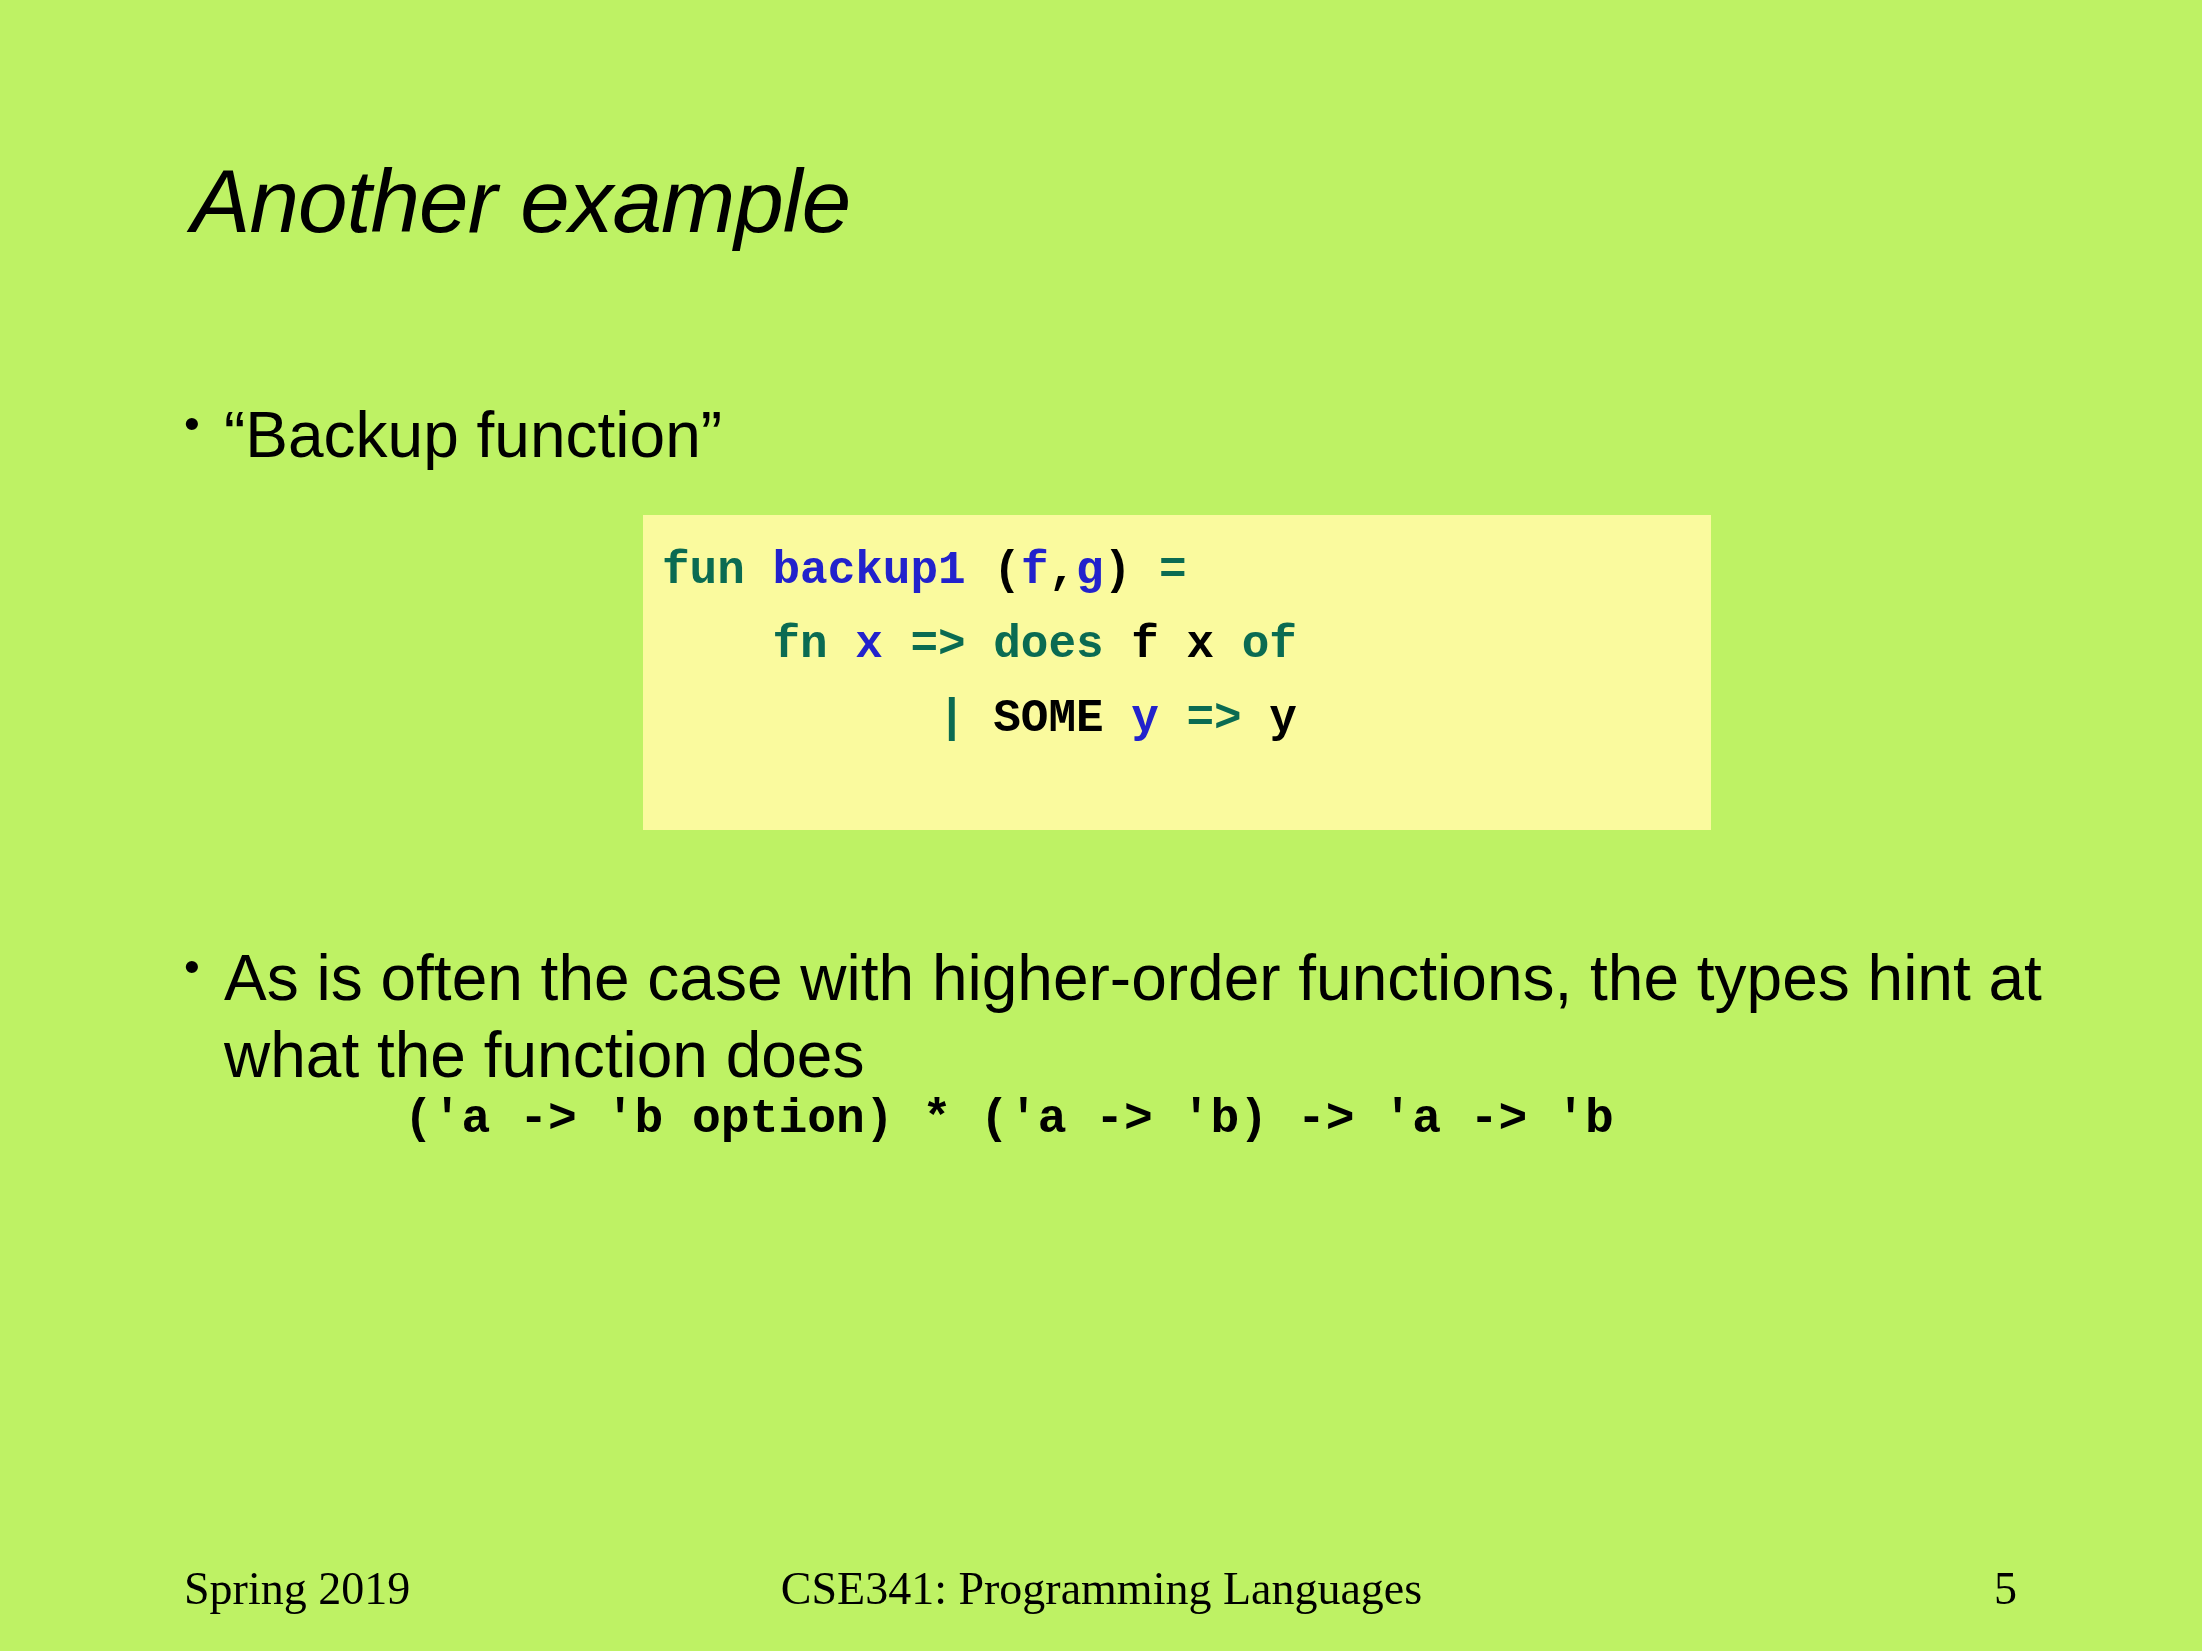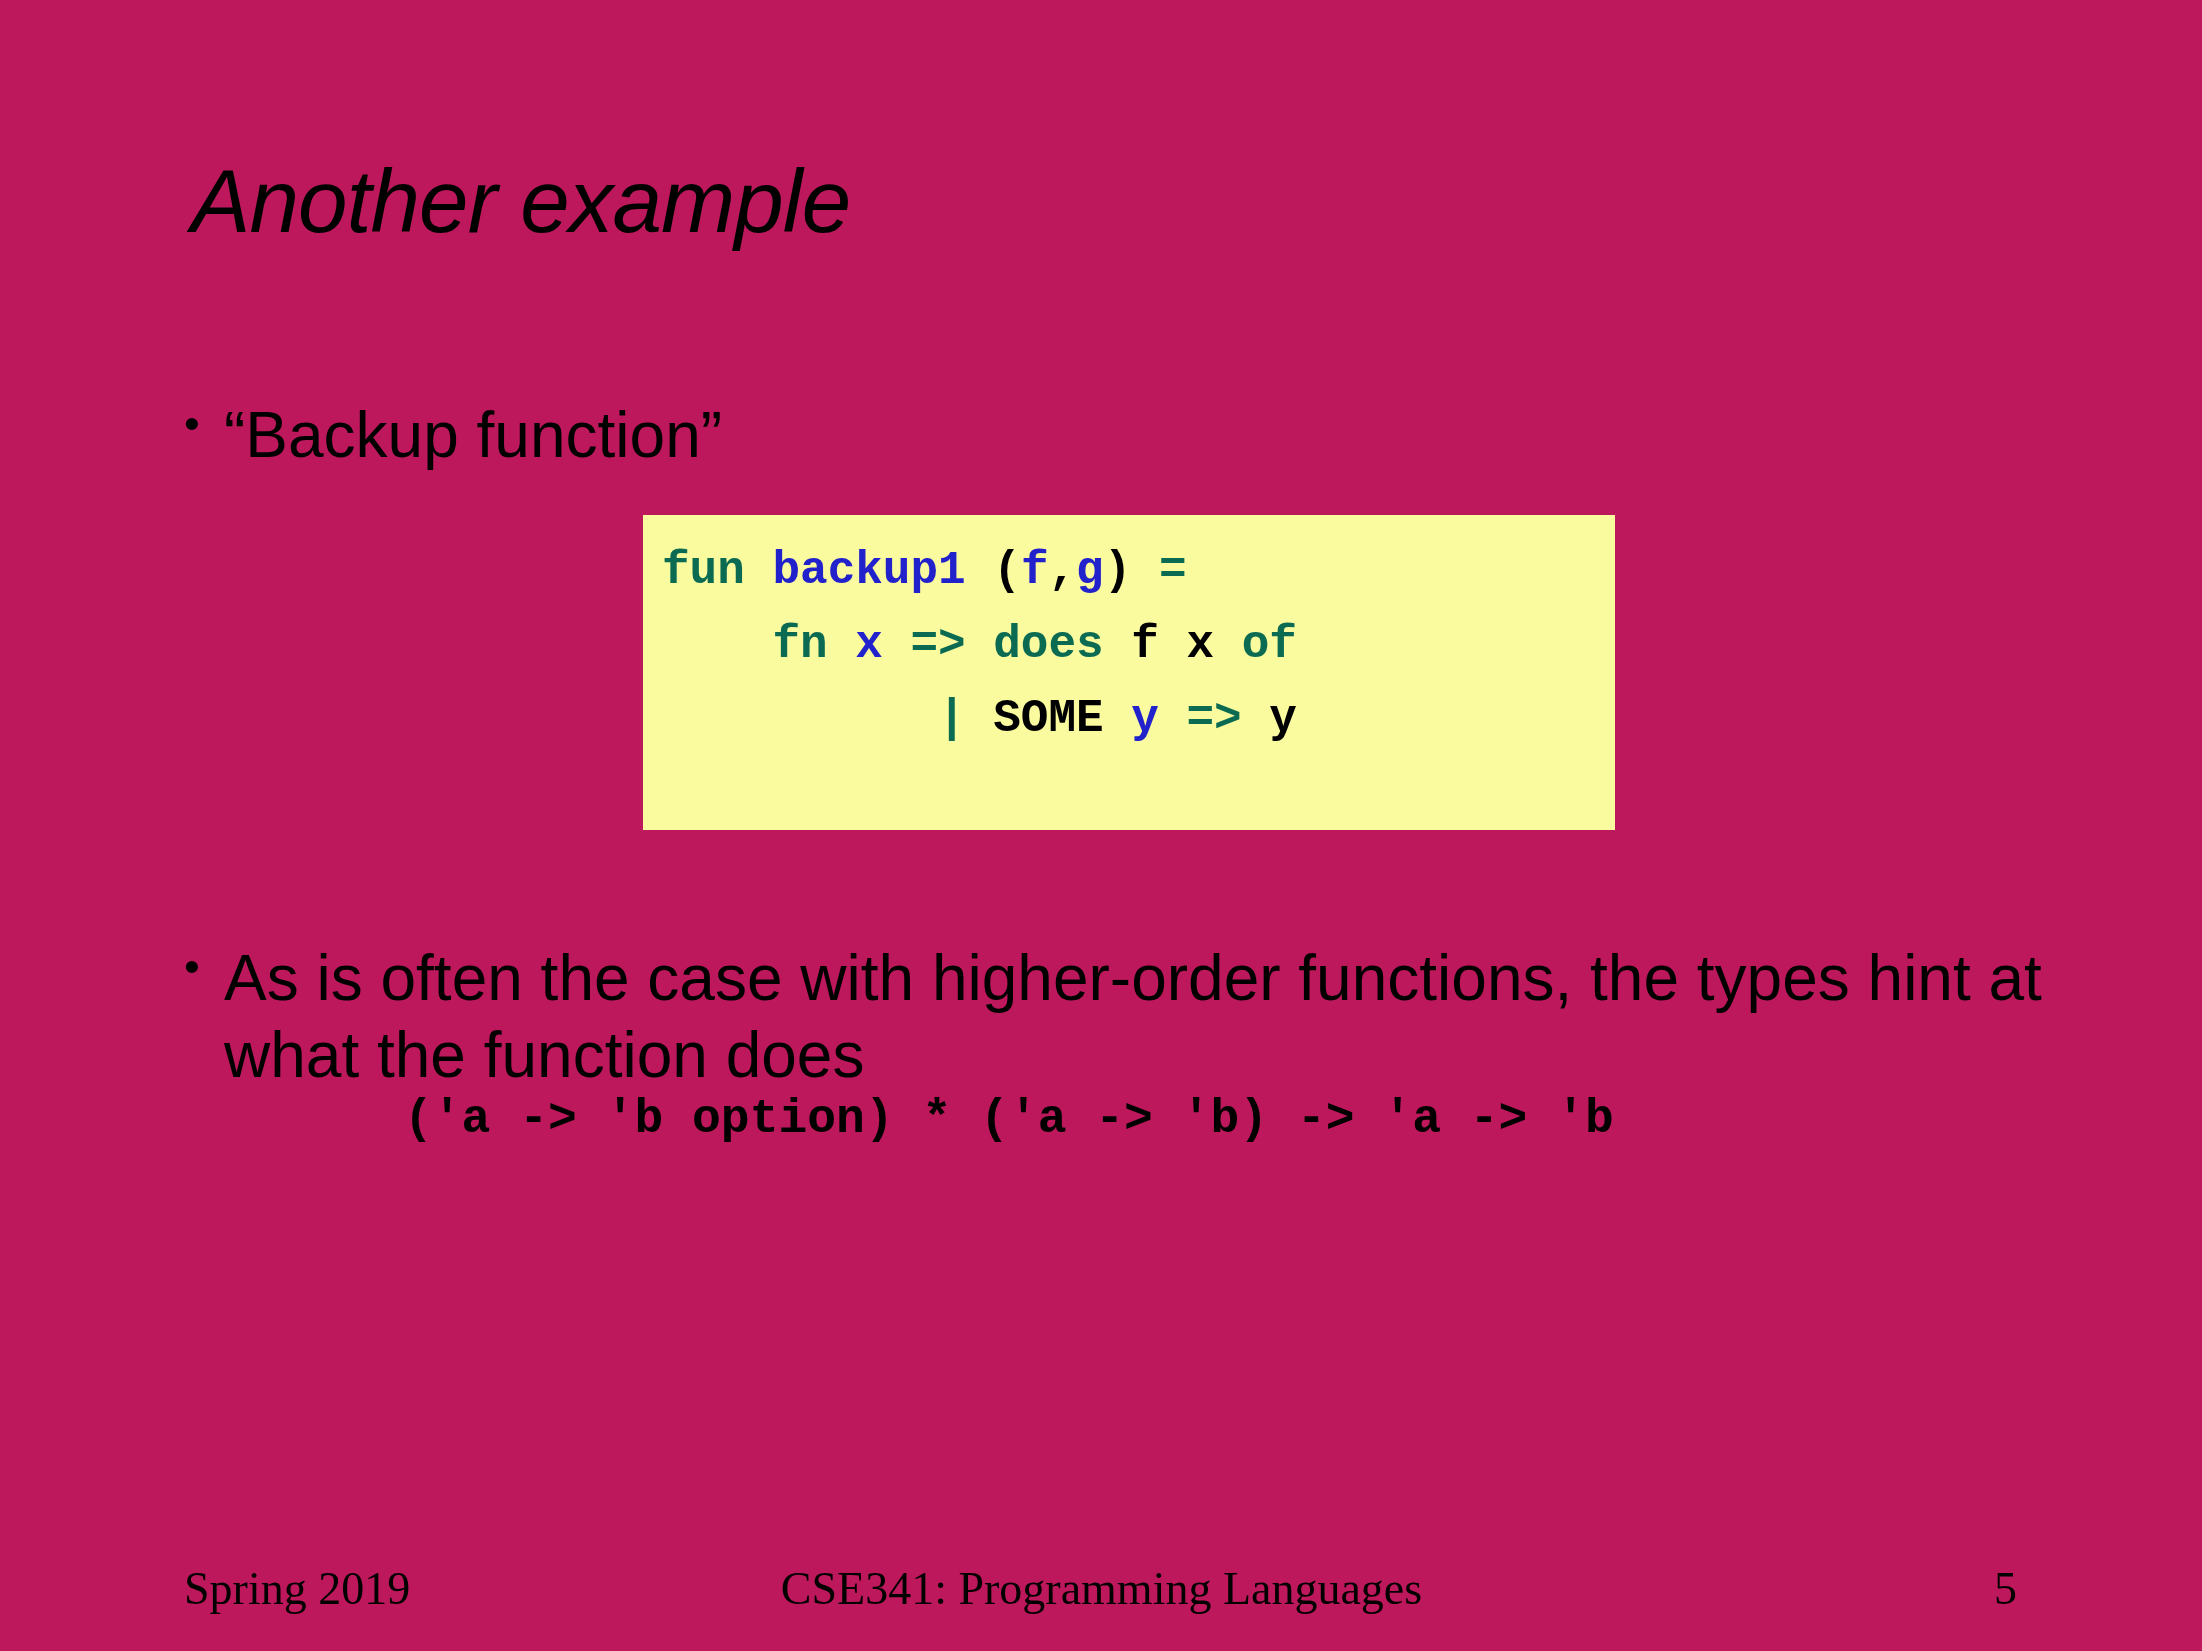--- a/index.html
+++ b/index.html
@@ -4,21 +4,21 @@
 <style>
   html, body {
     margin: 0;
     padding: 0;
     background: #ffffff;
   }
   #slide {
     position: relative;
     width: 2203px;
     height: 1652px;
-    background: #be185d;
+    background: #bef264;
     overflow: hidden;
     font-family: "Liberation Sans", sans-serif;
     color: #000000;
   }
 
   
   #slide-title {
     position: absolute;
     left: 191px;
     top: 153px;
@@ -56,21 +56,21 @@
   #bullet-1 .bullet-text { white-space: nowrap; }
 
   #bullet-2 { left: 184px; top: 940px; width: 1884px; }
   #bullet-2 .bullet-text { width: 1841px; }
 
   
   #code-block {
     position: absolute;
     left: 643px;
     top: 515px;
-    width: 972px;
+    width: 1068px;
     height: 315px;
     background: #fafa9e;
     box-sizing: border-box;
     padding: 19px 0 0 19px;
   }
   .code-line {
     font-family: "Liberation Mono", "DejaVu Sans Mono", monospace;
     font-weight: bold;
     font-size: 46px;
     line-height: 74px;

